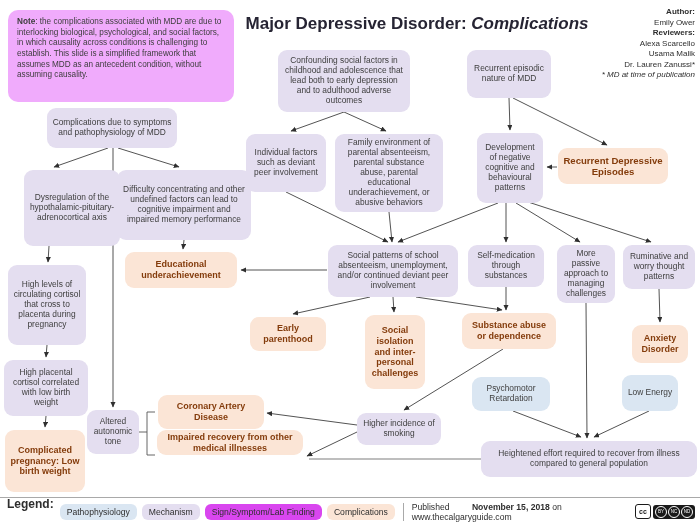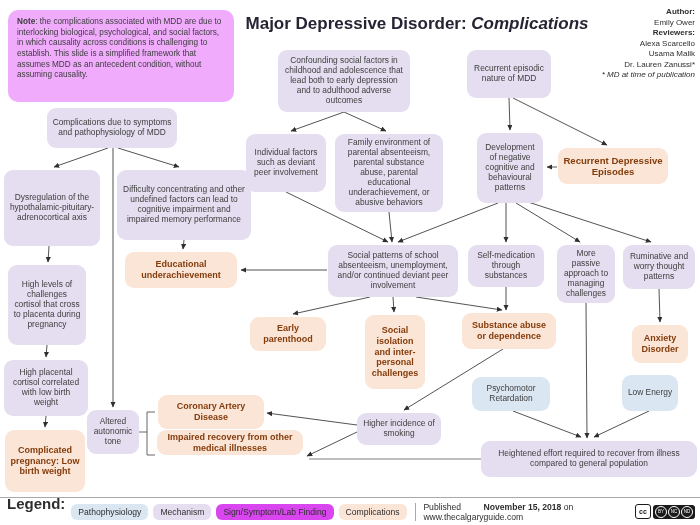--- a/index.html
+++ b/index.html
@@ -19,21 +19,21 @@
   .page-title{position:absolute;left:222px;top:14px;width:390px;z-index:1;
     text-align:center;font-size:17px;font-weight:bold;color:#262433;margin:0;}
   .page-title .emph{font-style:italic;}
   .credits{position:absolute;right:5px;top:7px;z-index:1;text-align:right;
     font-size:8px;line-height:1.32;color:#2e2e2e;}
   .credits .b{font-weight:bold;}
   .credits .i{font-style:italic;margin-left:35px;}
   .footer{position:absolute;left:0;bottom:0;width:700px;height:27px;z-index:2;
     border-top:1px solid #a9a9a9;display:flex;align-items:center;background:#fff;
     font-size:8.6px;color:#2e2e2e;}
-  .legend-label{font-weight:bold;margin:0 6px 16px 7px;font-size:15px;}
+  .legend-label{font-weight:bold;margin:0 6px 16px 7px;font-size:12px;}
   .chip{border-radius:6px;padding:3px 7px;margin-right:5px;white-space:nowrap;}
   .chip.patho-c{background:#dae6f2;}
   .chip.mech-c{background:#e4def0;}
   .chip.sign-c{background:#d946ef;}
   .chip.comp-c{background:#fbe5d6;}
   .vdiv{width:1px;height:18px;background:#a9a9a9;margin:0 8px 0 3px;}
   .pub .b{font-weight:bold;padding-left:20px;}
   .cc-badge{margin-left:auto;margin-right:5px;display:flex;align-items:center;gap:2px;}
   .cc-chip{width:14px;height:13px;border:1.4px solid #1a1a1a;border-radius:3px;
     display:flex;align-items:center;justify-content:center;
@@ -107,34 +107,34 @@
     <div class="i">* MD at time of publication</div>
   </div>
 
   <div class="node mech" style="left:278px;top:50px;width:132px;height:62px">Confounding social factors in childhood and adolescence that lead both to early depression and to adulthood adverse outcomes</div>
   <div class="node mech" style="left:467px;top:50px;width:84px;height:48px">Recurrent episodic nature of MDD</div>
   <div class="node mech" style="left:47px;top:108px;width:130px;height:40px">Complications due to symptoms and pathophysiology of MDD</div>
   <div class="node mech" style="left:246px;top:134px;width:80px;height:58px">Individual factors such as deviant peer involvement</div>
   <div class="node mech" style="left:335px;top:134px;width:108px;height:78px">Family environment of parental absenteeism, parental substance abuse, parental educational underachievement, or abusive behaviors</div>
   <div class="node mech" style="left:477px;top:133px;width:66px;height:70px">Development of negative cognitive and behavioural patterns</div>
   <div class="node comp big" style="left:558px;top:148px;width:110px;height:36px">Recurrent Depressive Episodes</div>
-  <div class="node mech" style="left:4px;top:170px;width:96px;height:76px">Dysregulation of the hypothalamic-pituitary-adrenocortical axis</div>
+  <div class="node mech" style="left:24px;top:170px;width:96px;height:76px">Dysregulation of the hypothalamic-pituitary-adrenocortical axis</div>
   <div class="node mech" style="left:117px;top:170px;width:134px;height:70px">Difficulty concentrating and other undefined factors can lead to cognitive impairment and impaired memory performance</div>
   <div class="node comp" style="left:125px;top:252px;width:112px;height:36px">Educational underachievement</div>
   <div class="node mech" style="left:328px;top:245px;width:130px;height:52px">Social patterns of school absenteeism, unemployment, and/or continued deviant peer involvement</div>
   <div class="node mech" style="left:468px;top:245px;width:76px;height:42px">Self-medication through substances</div>
   <div class="node mech" style="left:557px;top:245px;width:58px;height:58px">More passive approach to managing challenges</div>
   <div class="node mech" style="left:623px;top:245px;width:72px;height:44px">Ruminative and worry thought patterns</div>
   <div class="node comp" style="left:250px;top:317px;width:76px;height:34px">Early parenthood</div>
   <div class="node comp" style="left:365px;top:315px;width:60px;height:74px">Social isolation and inter-personal challenges</div>
   <div class="node comp" style="left:462px;top:313px;width:94px;height:36px">Substance abuse or dependence</div>
   <div class="node comp" style="left:632px;top:325px;width:56px;height:38px">Anxiety Disorder</div>
   <div class="node patho" style="left:472px;top:377px;width:78px;height:34px">Psychomotor Retardation</div>
   <div class="node patho" style="left:622px;top:375px;width:56px;height:36px">Low Energy</div>
-  <div class="node mech" style="left:8px;top:265px;width:78px;height:80px">High levels of challenges cortisol that cross to placenta during pregnancy</div>
+  <div class="node mech" style="left:8px;top:265px;width:78px;height:80px">High levels of circulating cortisol that cross to placenta during pregnancy</div>
   <div class="node mech" style="left:4px;top:360px;width:84px;height:56px">High placental cortisol correlated with low birth weight</div>
   <div class="node comp" style="left:5px;top:430px;width:80px;height:62px">Complicated pregnancy: Low birth weight</div>
   <div class="node mech" style="left:87px;top:410px;width:52px;height:44px">Altered autonomic tone</div>
   <div class="node comp" style="left:158px;top:395px;width:106px;height:34px">Coronary Artery Disease</div>
   <div class="node comp" style="left:157px;top:430px;width:146px;height:25px">Impaired recovery from other medical illnesses</div>
   <div class="node mech" style="left:357px;top:413px;width:84px;height:32px">Higher incidence of smoking</div>
   <div class="node mech" style="left:481px;top:441px;width:216px;height:36px">Heightened effort required to recover from illness compared to general population</div>
 
   <div class="footer">
     <span class="legend-label">Legend:</span>

